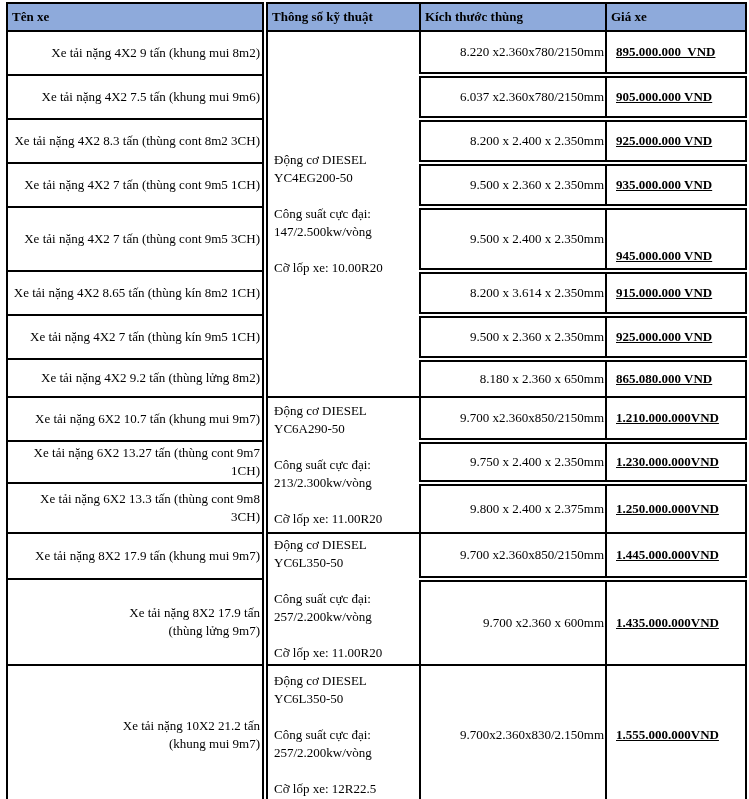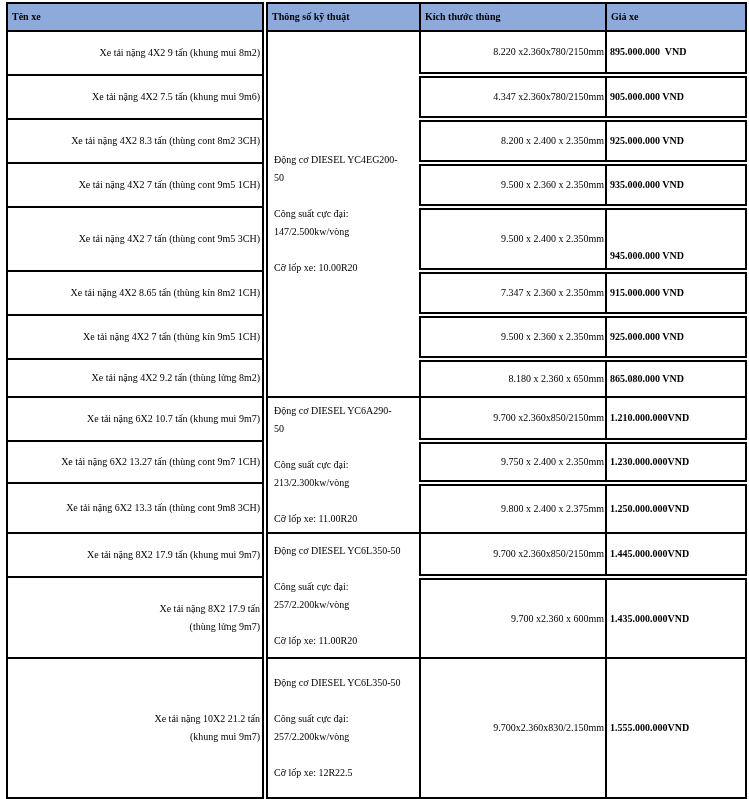--- a/index.html
+++ b/index.html
@@ -1,29 +1,29 @@
 <!DOCTYPE html>
 <html><head>
 <meta charset="utf-8">
 <style>
   html,body{margin:0;padding:0;background:#ffffff;}
   body{width:749px;font-family:"Liberation Serif","DejaVu Serif",serif;color:#000;}
   .page{width:749px;}
   .table-wrap{border-bottom:4px solid #000;padding:2px 3px 2px 6px;box-sizing:border-box;width:749px;}
   table{border-collapse:collapse;table-layout:fixed;width:739px;}
   col.c1{width:258px;} col.c2{width:155px;} col.c3{width:186px;} col.c4{width:140px;}
-  th,td{border:2px solid #000;font-size:10px;line-height:18px;vertical-align:middle;overflow:hidden;}
+  th,td{border:2px solid #000;font-size:13px;line-height:18px;vertical-align:middle;overflow:hidden;}
   th{background:#8EAADB;text-align:left;font-weight:bold;height:24px;padding:1px 2px 1px 4px;}
   td.name{padding:2px 2px 2px 4px;white-space:pre-line;border-right:6px double #000;text-align:right;}
   th.col1h{border-right:6px double #000;}
   td.spec{padding:2px 18px 2px 6px;vertical-align:middle;}
   td.spec p{margin:0;}
   td.spec p + p{margin-top:18px;}
   td.dim{text-align:right;padding:1px 1px;}
-  td.price{font-weight:bold;padding:1px 1px 1px 3px;white-space:pre-wrap;}
+  td.price{font-weight:bold;padding:1px 1px 1px 9px;white-space:pre-wrap;text-decoration:underline;}
   td.dt{border-top:6px double #000;}
   td.vb{vertical-align:bottom;padding-bottom:3px;}
   tr.h44{height:44px;} tr.h64{height:64px;margin-left:29px;} tr.h38{height:38px;} tr.h42{height:42px;margin-left:28px;}
   tr.h50{height:50px;} tr.h81{height:81px;} tr.h140{height:140px;}
 </style>
 </head>
 <body>
 
 <div class="page">
   <div class="table-wrap">
@@ -48,41 +48,41 @@
           <td class="spec" rowspan="8">
             <p>Động cơ DIESEL YC4EG200-50</p>
             <p>Công suất cực đại: 147/2.500kw/vòng</p>
             <p>Cỡ lốp xe: 10.00R20</p>
           </td>
           <td class="dim">8.220 x2.360x780/2150mm</td>
           <td class="price">895.000.000  VND</td>
         </tr>
         <tr class="h44">
           <td class="name">Xe tải nặng 4X2 7.5 tấn (khung mui 9m6)</td>
-          <td class="dim dt">4.347 x2.360x780/2150mm</td>
+          <td class="dim dt">6.037 x2.360x780/2150mm</td>
           <td class="price dt">905.000.000 VND</td>
         </tr>
         <tr class="h44">
           <td class="name">Xe tải nặng 4X2 8.3 tấn (thùng cont 8m2 3CH)</td>
           <td class="dim dt">8.200 x 2.400 x 2.350mm</td>
           <td class="price dt">925.000.000 VND</td>
         </tr>
         <tr class="h44">
           <td class="name">Xe tải nặng 4X2 7 tấn (thùng cont 9m5 1CH)</td>
           <td class="dim dt">9.500 x 2.360 x 2.350mm</td>
           <td class="price dt">935.000.000 VND</td>
         </tr>
         <tr class="h64">
           <td class="name">Xe tải nặng 4X2 7 tấn (thùng cont 9m5 3CH)</td>
           <td class="dim dt">9.500 x 2.400 x 2.350mm</td>
           <td class="price dt vb">945.000.000 VND</td>
         </tr>
         <tr class="h44">
           <td class="name">Xe tải nặng 4X2 8.65 tấn (thùng kín 8m2 1CH)</td>
-          <td class="dim dt">7.347 x 2.360 x 2.350mm</td>
+          <td class="dim dt">8.200 x 3.614 x 2.350mm</td>
           <td class="price dt">915.000.000 VND</td>
         </tr>
         <tr class="h44">
           <td class="name">Xe tải nặng 4X2 7 tấn (thùng kín 9m5 1CH)</td>
           <td class="dim dt">9.500 x 2.360 x 2.350mm</td>
           <td class="price dt">925.000.000 VND</td>
         </tr>
         <tr class="h38">
           <td class="name">Xe tải nặng 4X2 9.2 tấn (thùng lửng 8m2)</td>
           <td class="dim dt">8.180 x 2.360 x 650mm</td>

